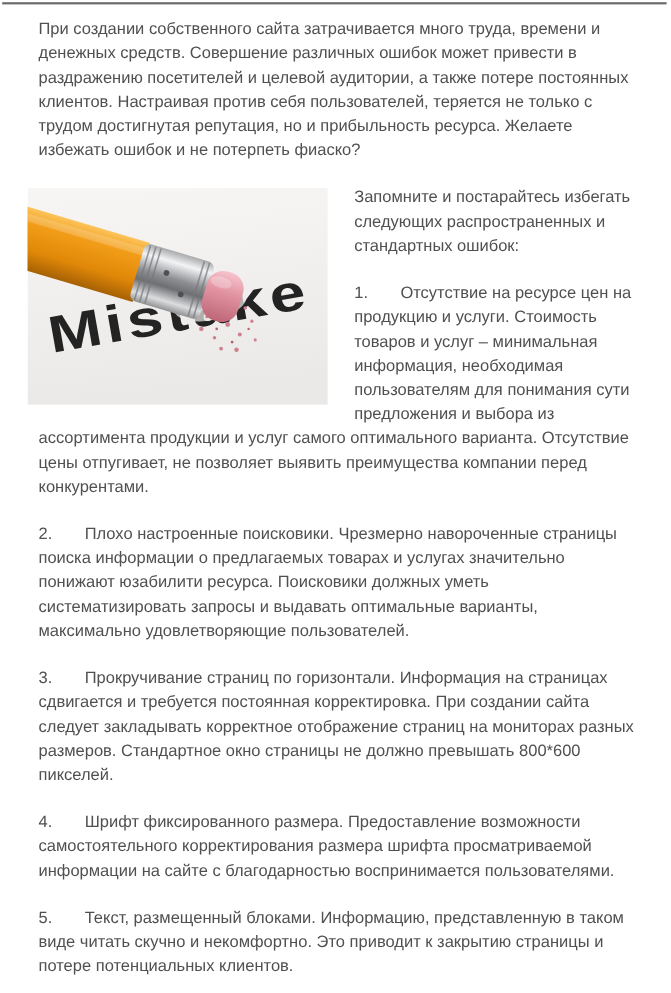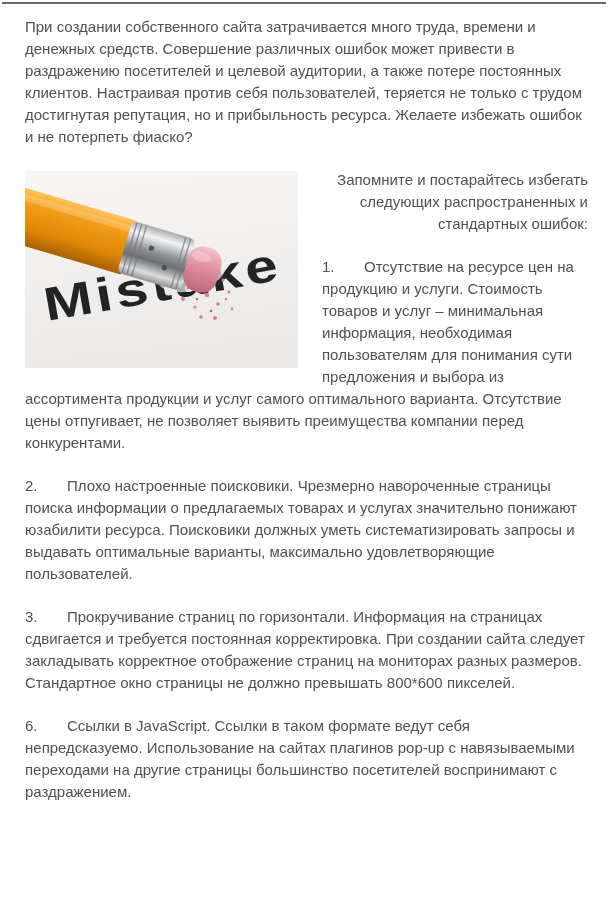--- a/index.html
+++ b/index.html
@@ -11,26 +11,26 @@
   }
   .top-rule {
     height: 0;
     border-top: 2px solid #6a6a6a;
     margin: 2px 4px 0 2px;
   }
   .content { padding: 0 22px 4px 25px; }
   .para {
     font-size: 15px;
     line-height: 22px;
-    margin: 21px 0;
+    margin: 21px 10px;
     text-align: left;
   }
   .intro { margin-top: 12px; }
   .media-flow { margin-top: 18px; }
-  .lead { margin: 0 0 8px 0; text-align: right; }
+  .lead { margin: 0 0 8px 0; }
   .photo {
     float: left;
     display: block;
     margin: 2px 24px 12px 0;
   }
   .num { display: inline-block; width: 42px; }
   .item-last { margin-bottom: 6px; }
   .photo-word {
     font-family: "Liberation Sans", "DejaVu Sans", sans-serif;
     font-weight: bold;
@@ -117,18 +117,20 @@
 
       <p class="para lead">Запомните и постарайтесь избегать следующих распространенных и стандартных ошибок:</p>
 
       <p class="para item"><span class="num">1.</span><span>Отсутствие на ресурсе цен на продукцию и услуги. Стоимость товаров и услуг – минимальная информация, необходимая пользователям для понимания сути предложения и выбора из ассортимента продукции и услуг самого оптимального варианта. Отсутствие цены отпугивает, не позволяет выявить преимущества компании перед конкурентами.</span></p>
     </div>
 
     <p class="para item"><span class="num">2.</span><span>Плохо настроенные поисковики. Чрезмерно навороченные страницы поиска информации о предлагаемых товарах и услугах значительно понижают юзабилити ресурса. Поисковики должных уметь систематизировать запросы и выдавать оптимальные варианты, максимально удовлетворяющие пользователей.</span></p>
 
     <p class="para item"><span class="num">3.</span><span>Прокручивание страниц по горизонтали. Информация на страницах сдвигается и требуется постоянная корректировка. При создании сайта следует закладывать корректное отображение страниц на мониторах разных размеров. Стандартное окно страницы не должно превышать 800*600 пикселей.</span></p>
 
+    <p class="para item"><span class="num">4.</span><span>Шрифт фиксированного размера. Предоставление возможности самостоятельного корректирования размера шрифта просматриваемой информации на сайте с благодарностью воспринимается пользователями.</span></p>
 
+    <p class="para item"><span class="num">5.</span><span>Текст, размещенный блоками. Информацию, представленную в таком виде читать скучно и некомфортно. Это приводит к закрытию страницы и потере потенциальных клиентов.</span></p>
 
     <p class="para item item-last"><span class="num">6.</span><span>Ссылки в JavaScript. Ссылки в таком формате ведут себя непредсказуемо. Использование на сайтах плагинов pop-up с навязываемыми переходами на другие страницы большинство посетителей воспринимают с раздражением.</span></p>
 
   </div>
 </div>
 
 </body></html>

